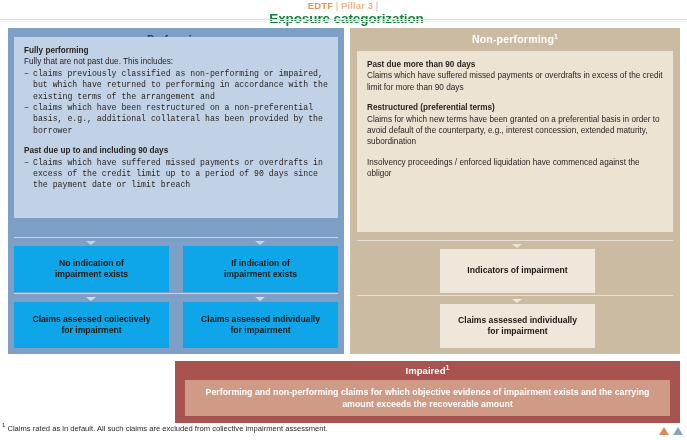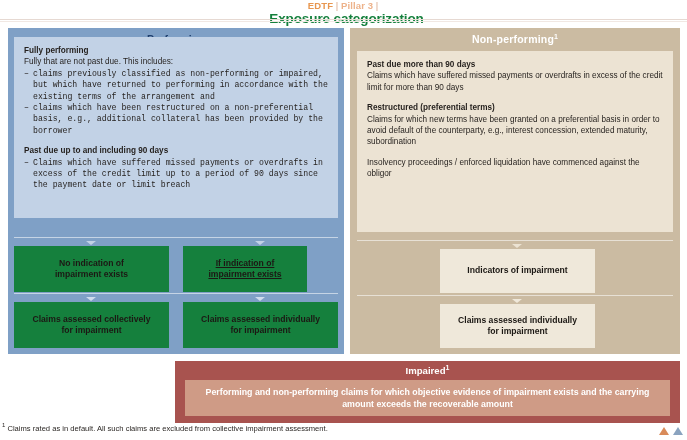--- a/index.html
+++ b/index.html
@@ -153,38 +153,38 @@
     box-sizing: border-box;
     display: flex;
     align-items: center;
     justify-content: center;
     text-align: center;
     font-size: 8.6px;
     font-weight: bold;
     line-height: 11.5px;
     color: #1c1814;
   }
-  .flow-blue { background: #15803d; }
+  .flow-blue { background: #0ea5e9; }
   .flow-tan  { background: #efe8da; }
 
   
   .chev {
     position: absolute;
     width: 0; height: 0;
     border-left: 5px solid transparent;
     border-right: 5px solid transparent;
   }
   .chev-blue { border-top: 4px solid #c2d2e6; }
   .chev-tan  { border-top: 4px solid #ece3d3; }
   .chev-blue2 { border-top: 4px solid #cfdcec; }
   .chev-tan2  { border-top: 4px solid #efe8da; }
 
   
   #box-no-indication   { left: 14px;  top: 222px; width: 155px; height: 46px; }
-  #box-if-indication   { left: 183px; top: 222px; width: 124px; height: 46px; text-decoration: underline; }
+  #box-if-indication   { left: 183px; top: 222px; width: 155px; height: 46px; }
   #box-collective      { left: 14px;  top: 278px; width: 155px; height: 46px; }
   #box-individual-left { left: 183px; top: 278px; width: 155px; height: 46px; }
 
   #chev-a { left: 86px;  top: 217px; }
   #chev-b { left: 255px; top: 217px; }
   #chev-c { left: 86px;  top: 273px; }
   #chev-d { left: 255px; top: 273px; }
 
   
   #box-indicators       { left: 440px; top: 225px; width: 155px; height: 44px; }

